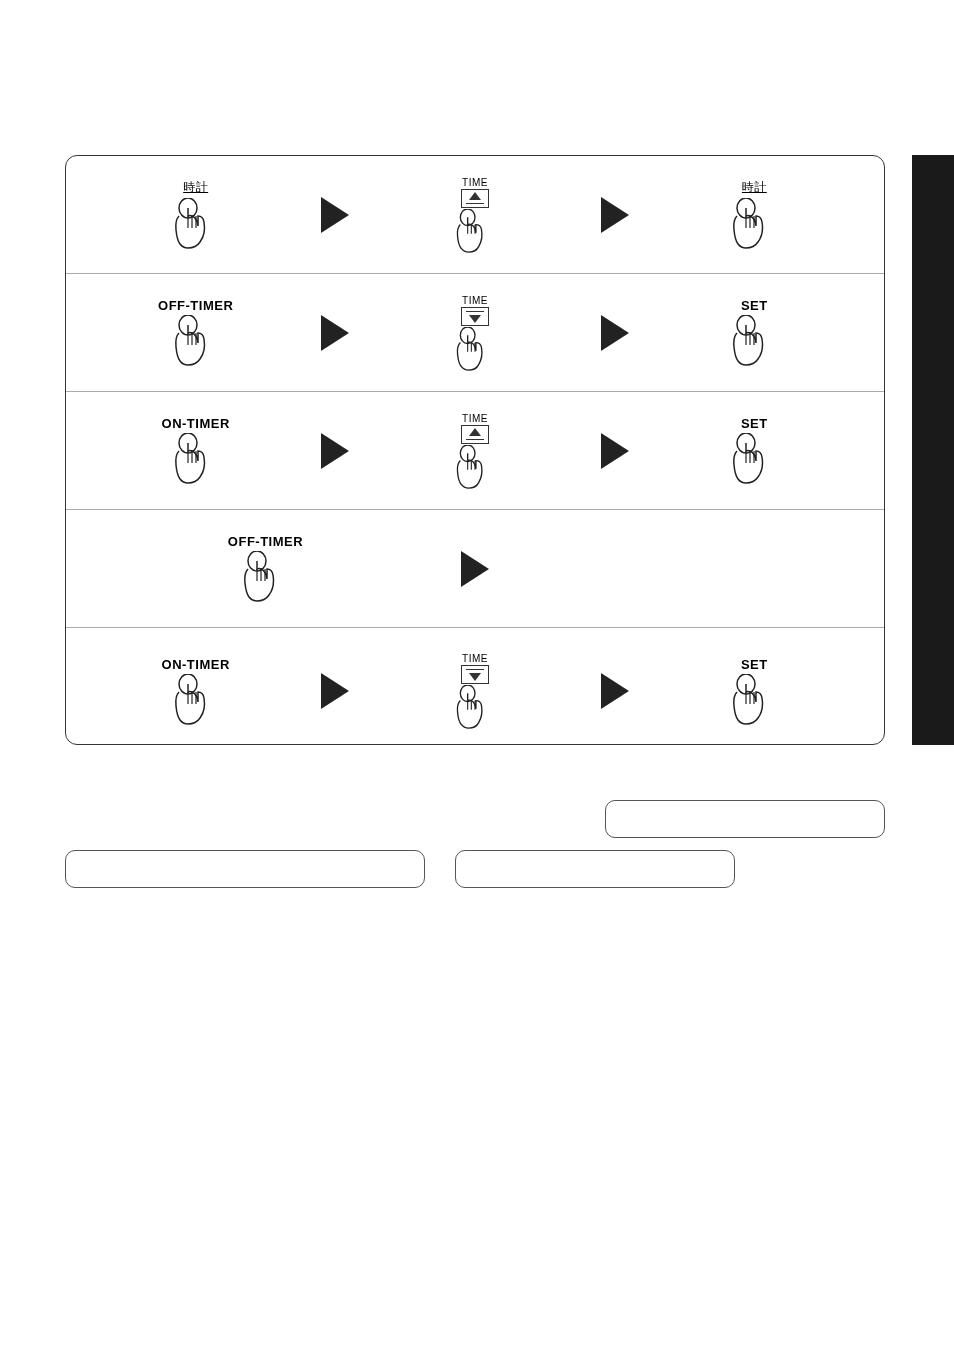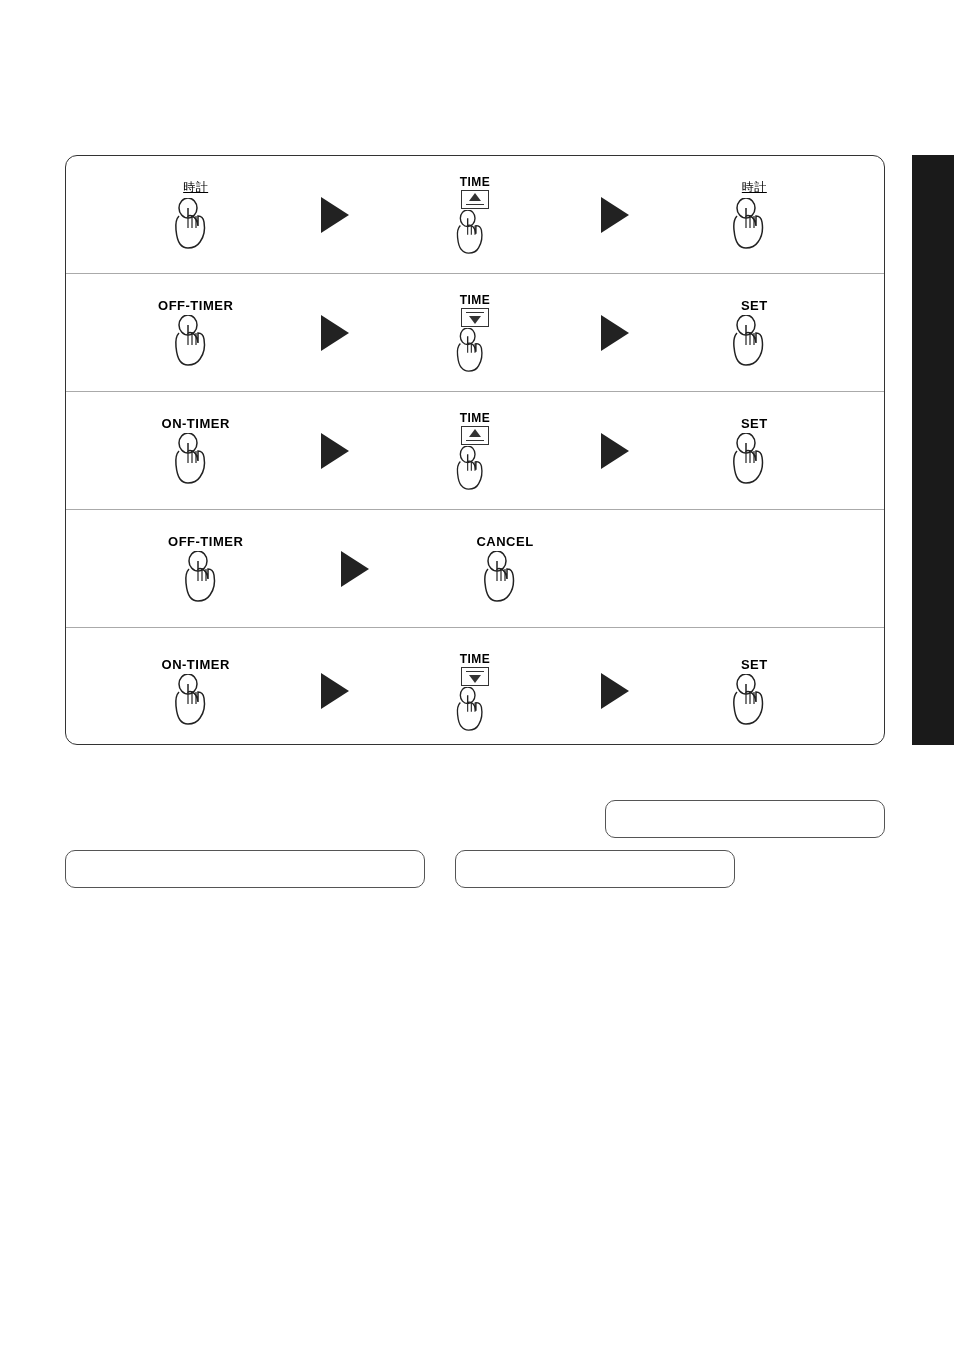--- a/index.html
+++ b/index.html
@@ -100,22 +100,22 @@
       height: 44px;
     }
 
     
     .time-btn {
       display: flex;
       flex-direction: column;
       align-items: center;
     }
     .time-btn-label {
-      font-size: 12px;
-      font-weight: bold;
+      font-size: 10px;
+      font-weight: normal;
       letter-spacing: 0.5px;
       margin-bottom: 1px;
     }
     .time-box {
       border: 1px solid #333;
       width: 28px;
       padding: 2px 3px;
       display: flex;
       flex-direction: column;
       align-items: center;
@@ -363,32 +363,20 @@
             <path d="M9 18 Q5 22 6 32 Q7 42 10 46 Q13 50 18 50 Q26 50 30 44 Q36 36 34 24 Q33 18 28 18 L28 28 Q27 20 22 18 Q20 17 18 18 L18 10" fill="none" stroke="#222" stroke-width="1.5"></path>
             <path d="M18 18 L18 30" stroke="#222" stroke-width="1.2"></path>
             <path d="M22 17 L22 30" stroke="#222" stroke-width="1.2"></path>
             <path d="M26 18 L26 30" stroke="#222" stroke-width="1.2"></path>
           </svg>
         </div>
       </div>
       <div class="arrow-cell">
         <div class="arrow"></div>
       </div>
-      <div class="row-cell">
-        <div class="btn-icon">
-          <span class="btn-label">CANCEL</span>
-          <svg class="hand-svg" viewBox="0 0 52 52">
-            <ellipse cx="18" cy="10" rx="9" ry="10" fill="none" stroke="#222" stroke-width="1.5"></ellipse>
-            <path d="M9 18 Q5 22 6 32 Q7 42 10 46 Q13 50 18 50 Q26 50 30 44 Q36 36 34 24 Q33 18 28 18 L28 28 Q27 20 22 18 Q20 17 18 18 L18 10" fill="none" stroke="#222" stroke-width="1.5"></path>
-            <path d="M18 18 L18 30" stroke="#222" stroke-width="1.2"></path>
-            <path d="M22 17 L22 30" stroke="#222" stroke-width="1.2"></path>
-            <path d="M26 18 L26 30" stroke="#222" stroke-width="1.2"></path>
-          </svg>
-        </div>
-      </div>
       <div class="row-cell"></div>
     </div>
 
     <div class="row row-5">
       <div class="row-cell">
         <div class="btn-icon">
           <span class="btn-label">ON-TIMER</span>
           <svg class="hand-svg" viewBox="0 0 52 52">
             <ellipse cx="18" cy="10" rx="9" ry="10" fill="none" stroke="#222" stroke-width="1.5"></ellipse>
             <path d="M9 18 Q5 22 6 32 Q7 42 10 46 Q13 50 18 50 Q26 50 30 44 Q36 36 34 24 Q33 18 28 18 L28 28 Q27 20 22 18 Q20 17 18 18 L18 10" fill="none" stroke="#222" stroke-width="1.5"></path>

